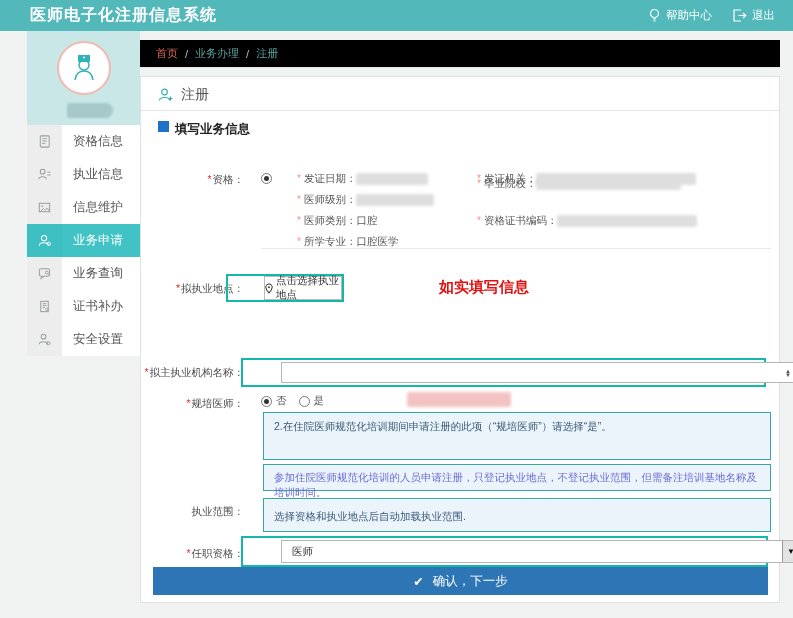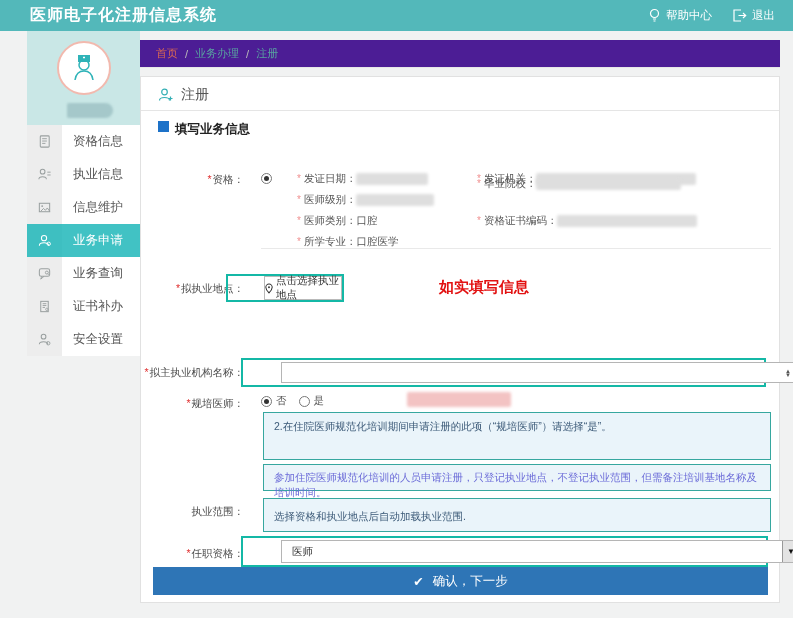--- a/index.html
+++ b/index.html
@@ -22,21 +22,21 @@
     background:#a5c8ca; border-radius:2px 8px 8px 2px; filter:blur(1px); }
   .menu { position:absolute; left:27px; top:125px; width:113px; }
   .menu-item { height:33px; display:flex; cursor:pointer; }
   .mi-icon { width:35px; background:#ededed; display:flex; align-items:center; justify-content:center; }
   .mi-label { flex:1; background:#fff; font-size:12.5px; color:#555;
     display:flex; align-items:center; padding-left:11px; }
   .menu-item.active .mi-icon { background:#3ebfc1; }
   .menu-item.active .mi-label { background:#41c2c4; color:#fff; }
   .menu-item.active svg * { stroke:#fff; }
   
-  .breadcrumb { position:absolute; left:140px; top:40px; width:640px; height:28px; background:#4c1d95;
+  .breadcrumb { position:absolute; left:140px; top:40px; width:640px; height:28px; background:#000000;
     border-bottom:1px solid #e7e7e7; display:flex; align-items:center; gap:7px;
     padding-left:16px; font-size:11px; }
   .bc-home { color:#dc6a52; cursor:pointer; }
   .bc-sep { color:#bbb; }
   .bc-link { color:#58a3a0; cursor:pointer; }
   
   .panel { position:absolute; left:140px; top:76px; width:640px; height:527px;
     background:#fff; border:1px solid #e1e1e1; }
   .section-head { position:absolute; left:17px; top:9px; display:flex; align-items:center; gap:7px;
     font-size:14px; color:#555; }

